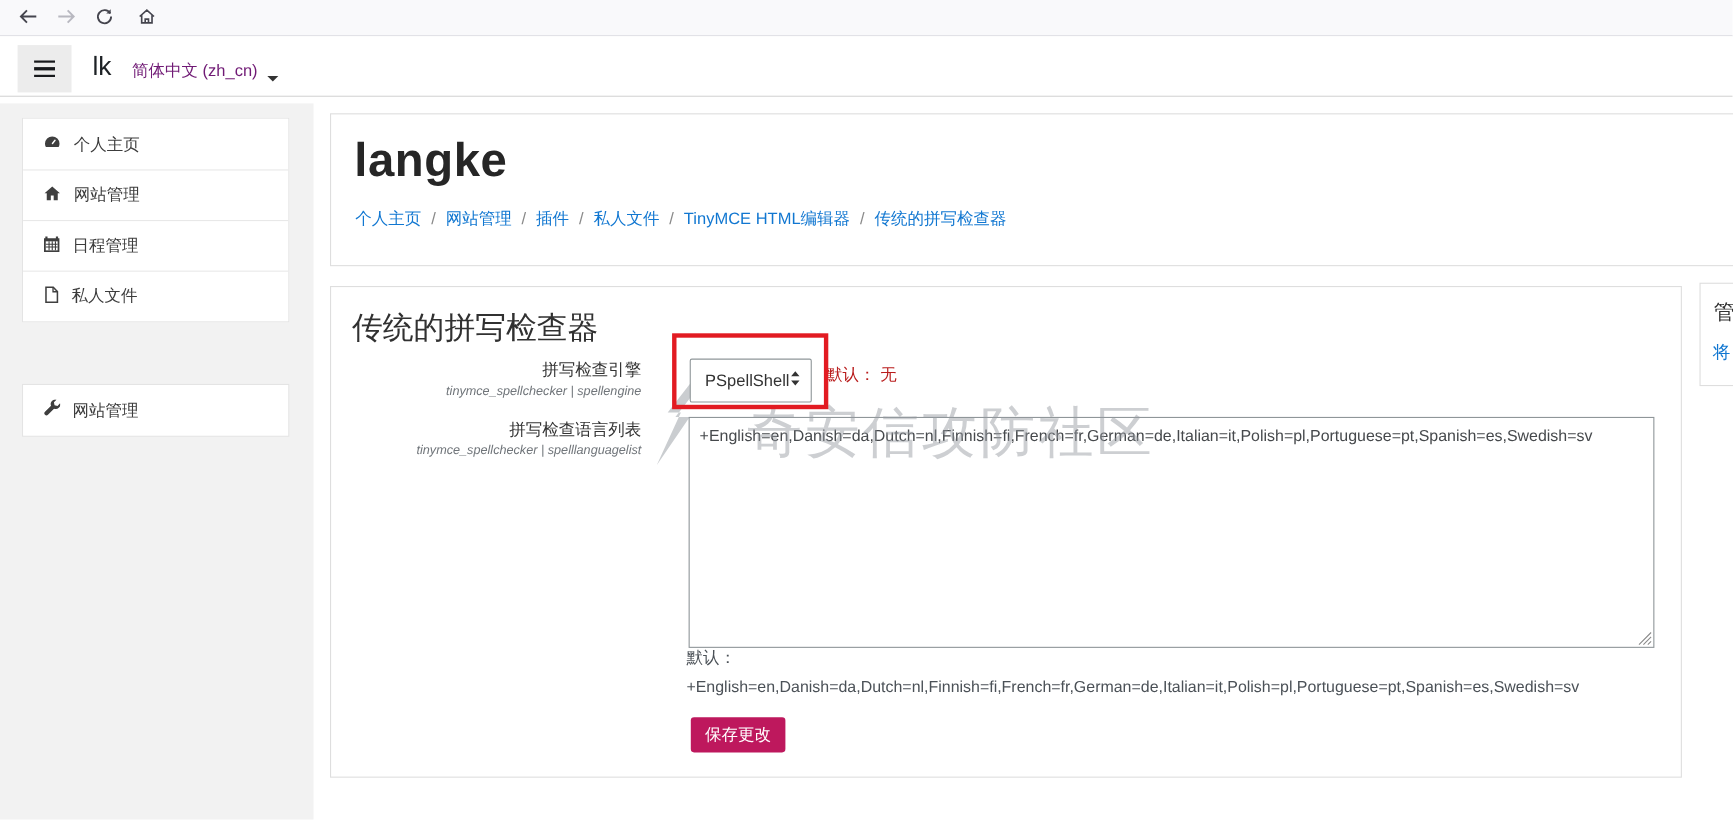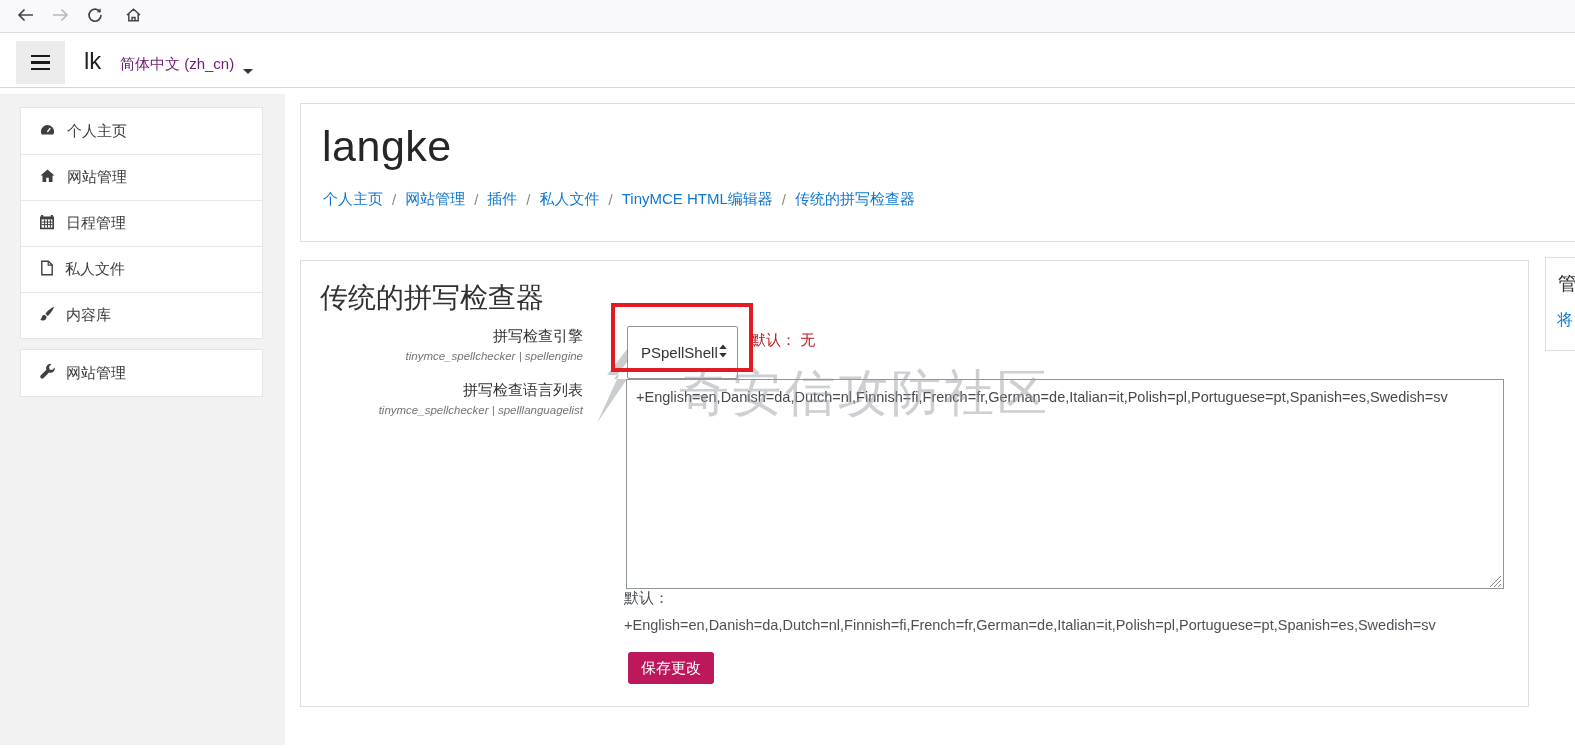--- a/index.html
+++ b/index.html
@@ -39,36 +39,36 @@
   .side-card.c1 { top:13px; }
   .side-card.c2 { top:255px; }
   .side-item { height:46px; display:flex; align-items:center; padding-left:18px; gap:11px;
     font-size:15px; color:#3c3c3c; cursor:pointer; background:#fff; }
   .side-item + .side-item { border-top:1px solid #e8e8e8; }
   .side-item svg { flex:0 0 auto; }
 
   
   .header-card { position:absolute; left:300px; top:103px; width:1290px; height:139px;
     background:#fff; border:1px solid #dedede; }
-  .page-title { position:absolute; left:21px; top:18px; font-size:43px; font-weight:400;
+  .page-title { position:absolute; left:21px; top:18px; font-size:43px; font-weight:700;
     color:#262626; letter-spacing:0.5px; }
   .breadcrumb { position:absolute; left:22px; top:86px; font-size:15px; display:flex;
     align-items:center; white-space:nowrap; }
   .breadcrumb a { color:#1177d1; text-decoration:none; cursor:pointer; }
   .breadcrumb .sep { color:#8a8a8a; padding:0 9px; }
 
   .content-card { position:absolute; left:300px; top:260px; width:1229px; height:447px;
     background:#fff; border:1px solid #dedede; }
   .section-heading { position:absolute; left:19px; top:18px; font-size:28px; font-weight:400; color:#313131; }
 
   .label-col { position:absolute; left:0; width:282px; text-align:right; }
   .setting-label { font-size:15px; font-weight:normal; color:#333; }
   .setting-id { font-size:11.5px; color:#70757a; margin-top:4px;font-style:italic; }
 
-  .fake-select { position:absolute; left:326px; top:65px; width:111px; height:53px;
+  .fake-select { position:absolute; left:326px; top:65px; width:111px; height:40px;
     background:#fff; border:1px solid #8f9699; border-radius:2px; z-index:4;
     display:flex; align-items:center; justify-content:space-between;
     padding:0 9px 0 13px; font-size:15px; color:#333; cursor:pointer; }
   .red-annotation { position:absolute; left:310px; top:42px; width:142px; height:69px;
     border:4px solid #e21b22; z-index:11; pointer-events:none; }
   .default-note { position:absolute; left:450px; top:70px; font-size:15px; color:#b91c1c; }
 
   .lang-textarea { position:absolute; left:325px; top:118px; width:878px; height:210px;
     border:1px solid #8f9699; background:#fff; resize:none; outline:none; z-index:2;
     padding:7px 9px; font-size:14.5px; line-height:1.4; color:#46494c;
@@ -167,27 +167,20 @@
           </svg></span>
       <span>日程管理</span>
     </div>
     <div class="side-item">
       <span><svg width="15" height="16" viewBox="0 0 15 16">
             <path d="M2.8 1.2h6.6l3.8 3.8v9.8H2.8z" fill="none" stroke="#3f3f3f" stroke-width="1.4"></path>
             <path d="M9.2 1.2v4h4" fill="none" stroke="#3f3f3f" stroke-width="1.2"></path>
           </svg></span>
       <span>私人文件</span>
     </div>
-    <div class="side-item">
-      <span><svg width="16" height="16" viewBox="0 0 16 16">
-            <path d="M15 .8C11.8 2 8.1 5.6 6.4 7.7l2.3 2.3C10.8 8.3 14 4.2 15 .8z" fill="#3f3f3f"></path>
-            <path d="M5.6 8.8c-1.5 0-2.6 1-2.9 2.6-.2 1.2-.7 1.9-1.7 2.4 1.7 1.1 4.5 1 5.8-.6.9-1.1.9-2.5.3-3.3z" fill="#3f3f3f"></path>
-          </svg></span>
-      <span>内容库</span>
-    </div>
   </div>
   <div class="side-card c2">
     <div class="side-item">
       <span><svg width="16" height="16" viewBox="0 0 16 16">
             <path d="M15.6 3.5a4.1 4.1 0 0 1-5.5 5L4.6 14a1.9 1.9 0 0 1-2.7-2.7l5.5-5.5a4.1 4.1 0 0 1 5-5.5L10 2.7l.6 2.7 2.7.6z" fill="#3f3f3f"></path>
           </svg></span>
       <span>网站管理</span>
     </div>
   </div>
 </div>

